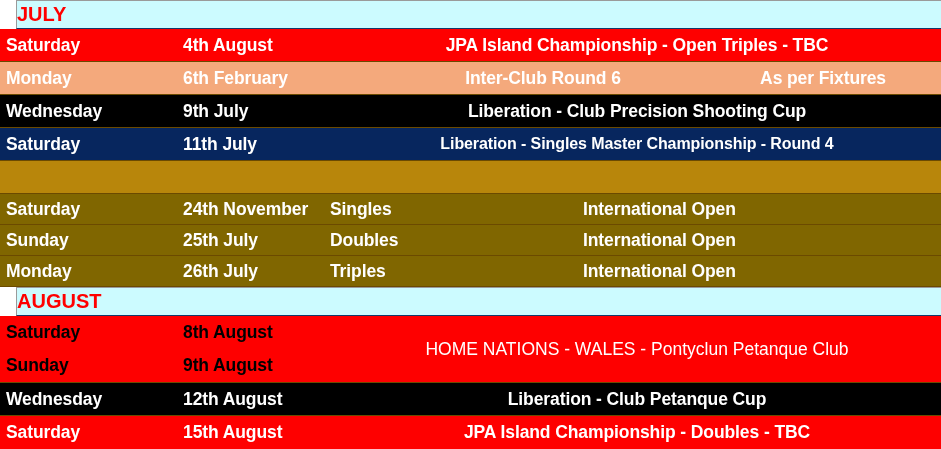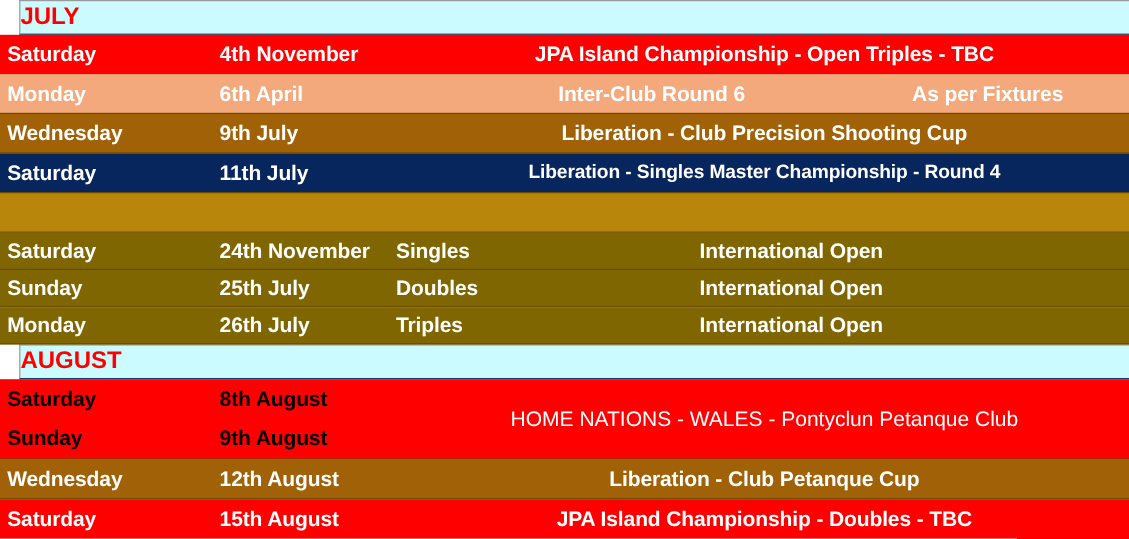--- a/index.html
+++ b/index.html
@@ -55,21 +55,21 @@
     border-right: 1px solid #9a9a9a;
     border-top: 1px solid #9a9a9a;
     border-bottom: 1px solid #123a6b;
     width: 941px;
     margin-left: 16px;
   }
 
   
   .t-red   { background: #fe0000; color: #ffffff; }
   .t-salmon{ background: #f4a97c; color: #ffffff; }
-  .t-gold  { background: #a16207; color: #ffffff; }
+  .t-gold  { background: #000000; color: #ffffff; }
   .t-navy  { background: #07265e; color: #ffffff; }
   .t-olive { background: #806600; color: #ffffff; }
   .rule-bottom { border-bottom: 1px solid #6b4a00; }
   .h33 { height: 33px; }
 
   
   .c-day-io   { width: 183px; padding-left: 6px; }
   .c-date-io  { width: 145px; }
   .c-type-io  { width: 255px; padding-left: 2px; }
   .c-name-io  { width: 358px; padding-left: 0px; }
@@ -118,27 +118,27 @@
 <body>
 
 <div id="calendar">
 
   <div class="month-banner">
     <span>JULY</span>
   </div>
 
   <div class="row t-red h33 rule-bottom">
     <div class="cell c-day">Saturday</div>
-    <div class="cell c-date">4th November</div>
+    <div class="cell c-date">4th August</div>
     <div class="cell c-event">JPA Island Championship - Open Triples - TBC</div>
   </div>
 
   <div class="row t-salmon h33 rule-bottom">
     <div class="cell c-day">Monday</div>
-    <div class="cell c-date">6th April</div>
+    <div class="cell c-date">6th February</div>
     <div class="cell c-ev-left">Inter-Club Round 6</div>
     <div class="cell c-ev-right">As per Fixtures</div>
   </div>
 
   <div class="row t-gold h33 rule-bottom">
     <div class="cell c-day">Wednesday</div>
     <div class="cell c-date">9th July</div>
     <div class="cell c-event">Liberation - Club Precision Shooting Cup</div>
   </div>
 

